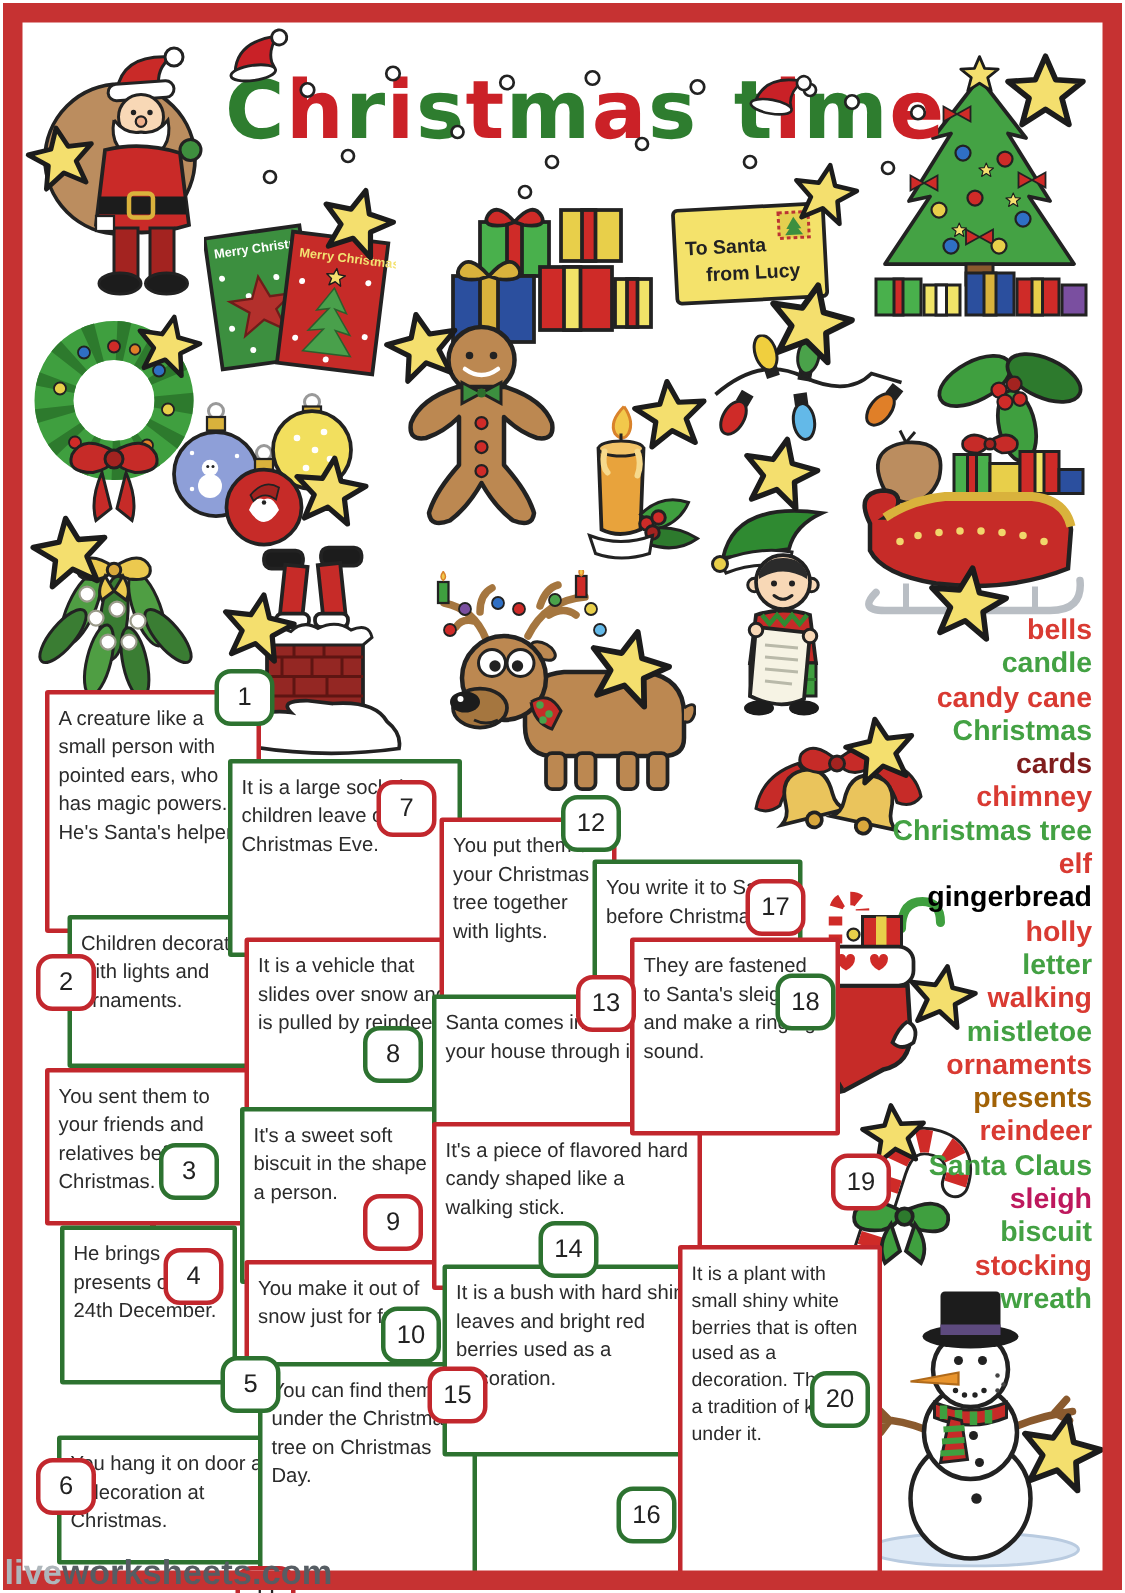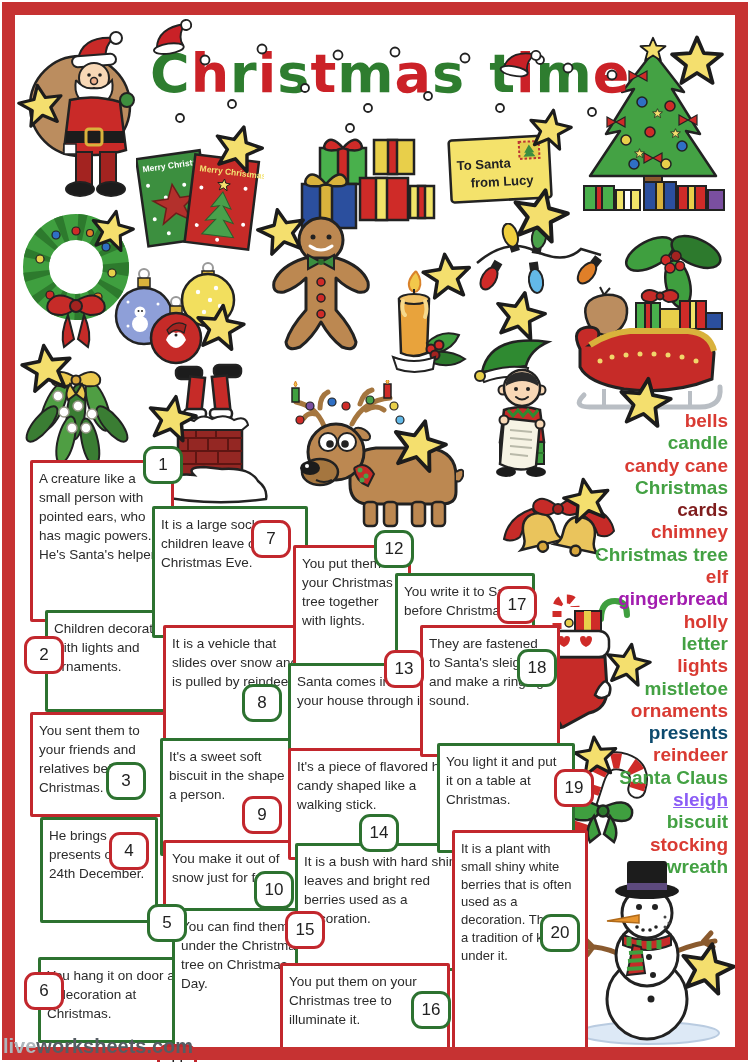--- a/index.html
+++ b/index.html
@@ -14,21 +14,21 @@
          font-family:"DejaVu Sans","Liberation Sans",sans-serif;}
   .tsp{display:inline-block;width:24px;}
   .clue{position:absolute;background:#fff;border:3.5px solid #c2272d;border-radius:2px;
         padding:7px 6px;font-size:13.5px;line-height:1.4;color:#2b2b2b;z-index:10;}
   .badge{position:absolute;width:40px;height:38px;background:#fff;border:3.5px solid #2d7230;
          border-radius:11px;display:flex;align-items:center;justify-content:center;
          font-size:17px;color:#222;z-index:12;box-sizing:border-box;}
   .conn{position:absolute;z-index:9;}
   .words{position:absolute;right:22px;top:410px;text-align:right;font-size:19px;
          font-weight:bold;line-height:22.3px;z-index:5;}
-  .wm{position:absolute;left:3px;top:1035px;font-size:20px;font-weight:bold;z-index:50;}
+  .wm{position:absolute;left:3px;top:1035px;font-size:23px;font-weight:bold;z-index:50;}
   .wm .lt{color:#aeb6bb;} .wm .bd{color:#565d63;}
 </style>
 </head>
 <body>
 
 <div class="page">
 
   <svg width="0" height="0" style="position:absolute" aria-hidden="true">
     <defs>
       <symbol id="star5" viewBox="0 0 24 24">
@@ -669,24 +669,22 @@
   <div class="clue" style="left: 38px; top: 957px; width: 136px; height: 66px; border-color: rgb(45, 114, 48);"><span>You hang it on door as a decoration at Christmas.</span></div>
   <div class="clue" style="left: 152px; top: 506px; width: 138px; height: 112px; border-color: rgb(45, 114, 48);"><span>It is a large sock that children leave out on Christmas Eve.</span></div>
   <div class="clue" style="left: 163px; top: 625px; width: 130px; height: 105px; border-color: rgb(194, 39, 45);"><span>It is a vehicle that slides over snow and is pulled by reindeer.</span></div>
   <div class="clue" style="left: 160px; top: 738px; width: 132px; height: 98px; border-color: rgb(45, 114, 48);"><span>It's a sweet soft biscuit in the shape of a person.</span></div>
   <div class="clue" style="left: 163px; top: 840px; width: 128px; height: 68px; border-color: rgb(194, 39, 45);"><span>You make it out of snow just for fun.</span></div>
   <div class="clue" style="left: 172px; top: 908px; width: 128px; height: 126px; border-color: rgb(45, 114, 48);"><span>You can find them under the Christmas tree on Christmas Day.</span></div>
   <div class="clue" style="left: 293px; top: 545px; width: 100px; height: 155px; border-color: rgb(194, 39, 45);"><span>You put them on your Christmas tree together with lights.</span></div>
   <div class="clue" style="left: 288px; top: 663px; width: 132px; height: 78px; border-color: rgb(45, 114, 48);"><span>Santa comes into your house through it.</span></div>
   <div class="clue" style="left: 288px; top: 748px; width: 162px; height: 92px; border-color: rgb(194, 39, 45);"><span>It's a piece of flavored hard candy shaped like a walking stick.</span></div>
   <div class="clue" style="left: 295px; top: 843px; width: 160px; height: 108px; border-color: rgb(45, 114, 48);"><span>It is a bush with hard shiny leaves and bright red berries used as a decoration.</span></div>
-  <div class="clue" style="left: 280px; top: 963px; width: 152px; height: 70px; border-color: rgb(194, 39, 45);"><span>You put them on your Christmas tree to illuminate it.</span></div>
   <div class="clue" style="left: 395px; top: 573px; width: 122px; height: 76px; border-color: rgb(45, 114, 48);"><span>You write it to Santa before Christmas.</span></div>
   <div class="clue" style="left: 420px; top: 625px; width: 122px; height: 112px; border-color: rgb(194, 39, 45);"><span>They are fastened to Santa's sleigh and make a ringing sound.</span></div>
-  <div class="clue" style="left: 437px; top: 743px; width: 120px; height: 90px; border-color: rgb(45, 114, 48);"><span>You light it and put it on a table at Christmas.</span></div>
   <div class="clue" style="left: 452px; top: 830px; width: 118px; height: 205px; font-size: 13px; line-height: 1.37; border-color: rgb(194, 39, 45);"><span>It is a plant with small shiny white berries that is often used as a decoration. There's a tradition of kissing under it.</span></div>
 
   <div class="badge" style="left: 143px; top: 446px; border-color: rgb(45, 114, 48);">1</div>
   <div class="badge" style="left: 24px; top: 636px; border-color: rgb(194, 39, 45);">2</div>
   <div class="badge" style="left: 106px; top: 762px; border-color: rgb(45, 114, 48);">3</div>
   <div class="badge" style="left: 109px; top: 832px; border-color: rgb(194, 39, 45);">4</div>
   <div class="badge" style="left: 147px; top: 904px; border-color: rgb(45, 114, 48);">5</div>
   <div class="badge" style="left: 24px; top: 972px; border-color: rgb(194, 39, 45);">6</div>
   <div class="badge" style="left: 251px; top: 520px; border-color: rgb(194, 39, 45);">7</div>
   <div class="badge" style="left: 242px; top: 684px; border-color: rgb(45, 114, 48);">8</div>
@@ -705,30 +703,30 @@
 
   <div class="words">
     <div style="color: rgb(217, 58, 50);">bells</div>
     <div style="color: rgb(67, 161, 67);">candle</div>
     <div style="color: rgb(217, 58, 50);">candy cane</div>
     <div style="color: rgb(67, 161, 67);">Christmas</div>
     <div style="color: #7f1d1d;">cards</div>
     <div style="color: rgb(217, 58, 50);">chimney</div>
     <div style="color: rgb(67, 161, 67);">Christmas tree</div>
     <div style="color: rgb(217, 58, 50);">elf</div>
-    <div style="color: #a21caf;">gingerbread</div>
+    <div style="color: #000000;">gingerbread</div>
     <div style="color: rgb(217, 58, 50);">holly</div>
     <div style="color: rgb(67, 161, 67);">letter</div>
-    <div style="color: rgb(217, 58, 50);">lights</div>
+    <div style="color: rgb(217, 58, 50);">walking</div>
     <div style="color: rgb(67, 161, 67);">mistletoe</div>
     <div style="color: rgb(217, 58, 50);">ornaments</div>
-    <div style="color: #0c4a6e;">presents</div>
+    <div style="color: #a16207;">presents</div>
     <div style="color: rgb(217, 58, 50);">reindeer</div>
     <div style="color: rgb(67, 161, 67);">Santa Claus</div>
-    <div style="color: #8b5cf6; text-decoration: underline;">sleigh</div>
+    <div style="color: #be185d;">sleigh</div>
     <div style="color: rgb(67, 161, 67);">biscuit</div>
     <div style="color: rgb(217, 58, 50);">stocking</div>
     <div style="color: rgb(67, 161, 67);">wreath</div>
   </div>
 
   <div class="wm"><span class="lt">live</span><span class="bd">worksheets.com</span></div>
 
   <div class="frame"></div>
 </div>
 

